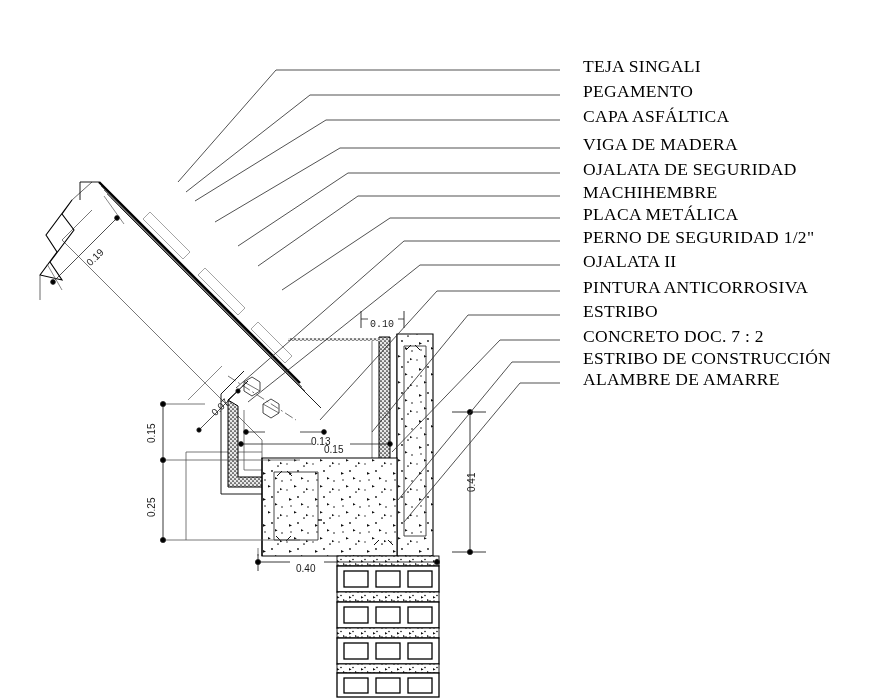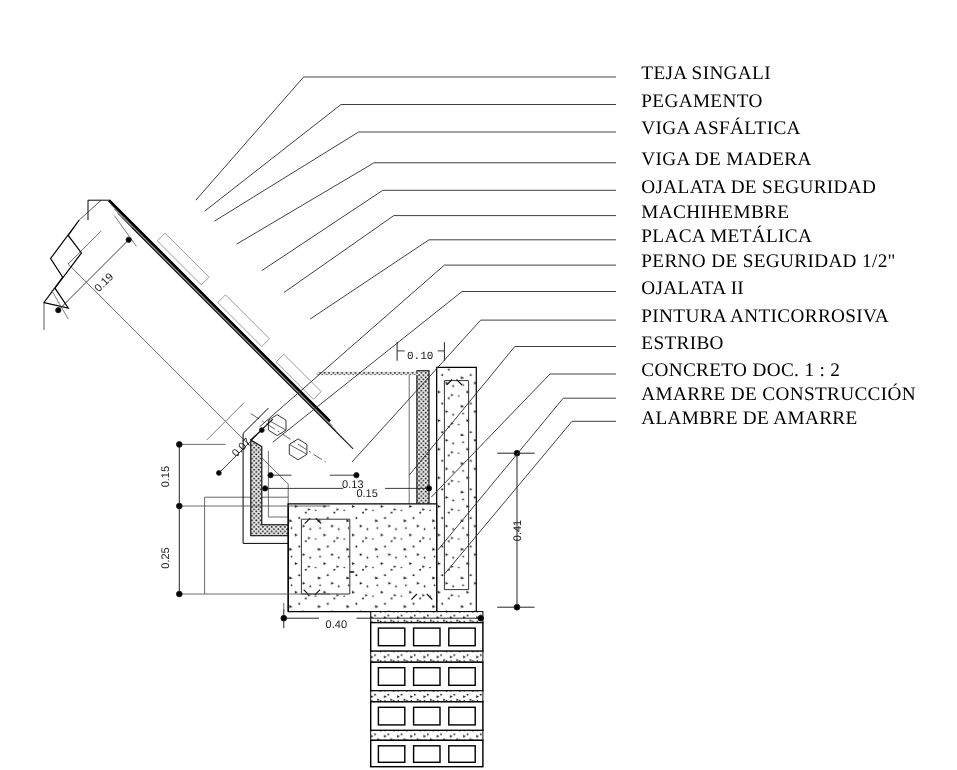--- a/index.html
+++ b/index.html
@@ -256,31 +256,31 @@
         <polyline points="372,432 468,315 560,315" fill="none" stroke="#333" stroke-width="0.85"></polyline>
         <polyline points="392,452 500,340 560,340" fill="none" stroke="#333" stroke-width="0.85"></polyline>
         <polyline points="398,500 512,362 560,362" fill="none" stroke="#333" stroke-width="0.85"></polyline>
         <polyline points="404,522 520,383 560,383" fill="none" stroke="#333" stroke-width="0.85"></polyline>
       </g>
   </svg>
 
   <div id="callout-labels">
       <div class="lbl" style="left: 583px; top: 58px;">TEJA SINGALI</div>
       <div class="lbl" style="left: 583px; top: 83px;">PEGAMENTO</div>
-      <div class="lbl" style="left: 583px; top: 108px;">VIGA ASFÁLTICA</div>
+      <div class="lbl" style="left: 583px; top: 108px;">CAPA ASFÁLTICA</div>
       <div class="lbl" style="left: 583px; top: 136px;">VIGA DE MADERA</div>
       <div class="lbl" style="left: 583px; top: 161px;">OJALATA DE SEGURIDAD</div>
       <div class="lbl" style="left: 583px; top: 184px;">MACHIHEMBRE</div>
       <div class="lbl" style="left: 583px; top: 206px; text-align: right;">PLACA METÁLICA</div>
       <div class="lbl" style="left: 583px; top: 229px;">PERNO DE SEGURIDAD 1/2"</div>
       <div class="lbl" style="left: 583px; top: 253px;">OJALATA II</div>
       <div class="lbl" style="left: 583px; top: 279px;">PINTURA ANTICORROSIVA</div>
       <div class="lbl" style="left: 583px; top: 303px;">ESTRIBO</div>
-      <div class="lbl" style="left: 583px; top: 328px;">CONCRETO DOC. 1 : 2</div>
-      <div class="lbl" style="left: 583px; top: 350px;">AMARRE DE CONSTRUCCIÓN</div>
+      <div class="lbl" style="left: 583px; top: 328px;">CONCRETO DOC. 7 : 2</div>
+      <div class="lbl" style="left: 583px; top: 350px;">ESTRIBO DE CONSTRUCCIÓN</div>
       <div class="lbl" style="left: 583px; top: 371px; text-align: right;">ALAMBRE DE AMARRE</div>
     </div>
 
   <div id="dimension-labels">
       <div class="dimtxt rot45" style="left: 92px; top: 258px;">0.19</div>
       <div class="dimtxt rot45" style="left: 217px; top: 408px;">0.07</div>
       <div class="dimtxt" style="left: 272px; top: 437px; padding-left: 39px;">0.13</div>
       <div class="dimtxt" style="left: 324px; top: 445px;">0.15</div>
       <div class="dimtxt" style="left: 370px; top: 320px; font-family: Liberation Mono, monospace;">0.10</div>
       <div class="dimtxt rot90" style="left: 157px; top: 433px;">0.15</div>

